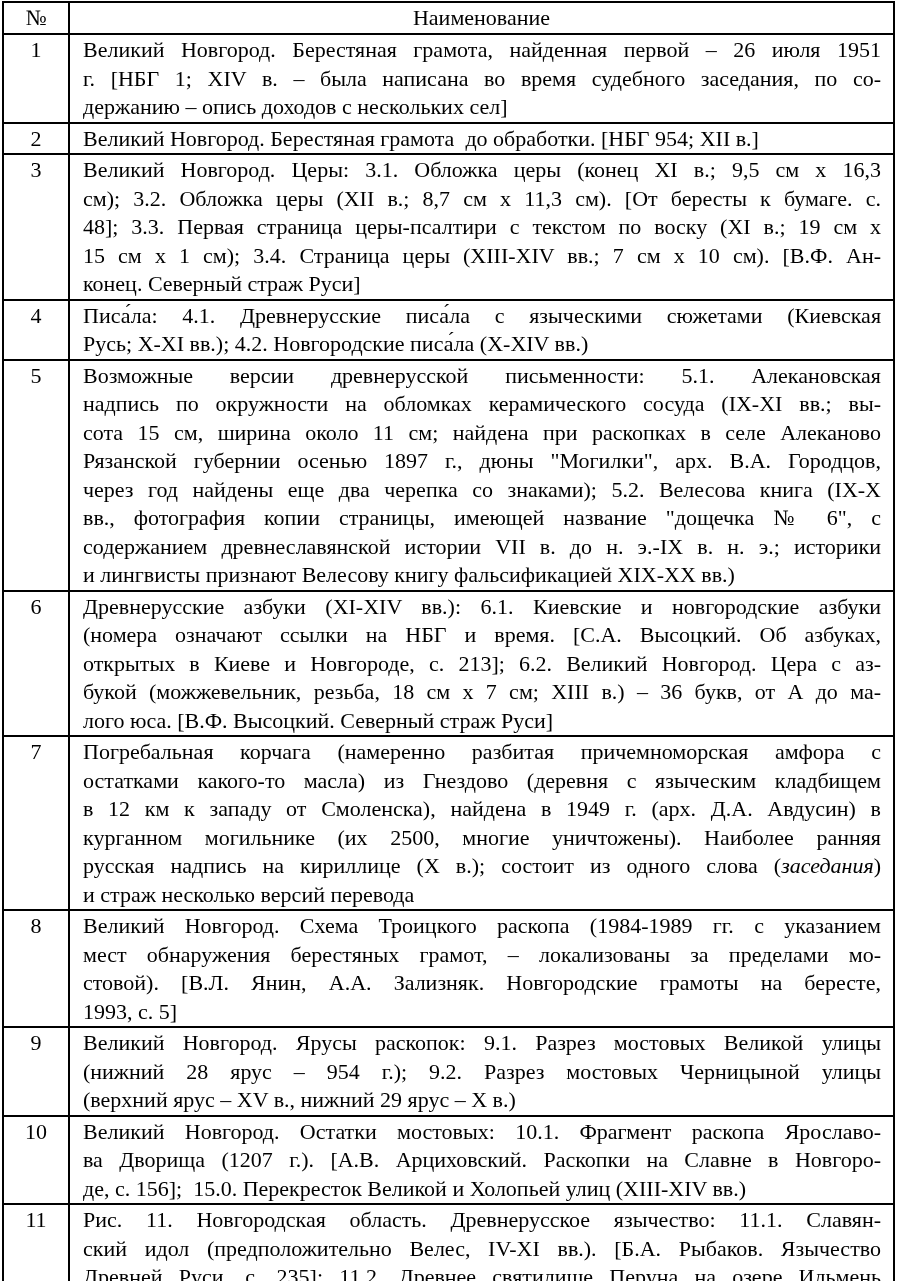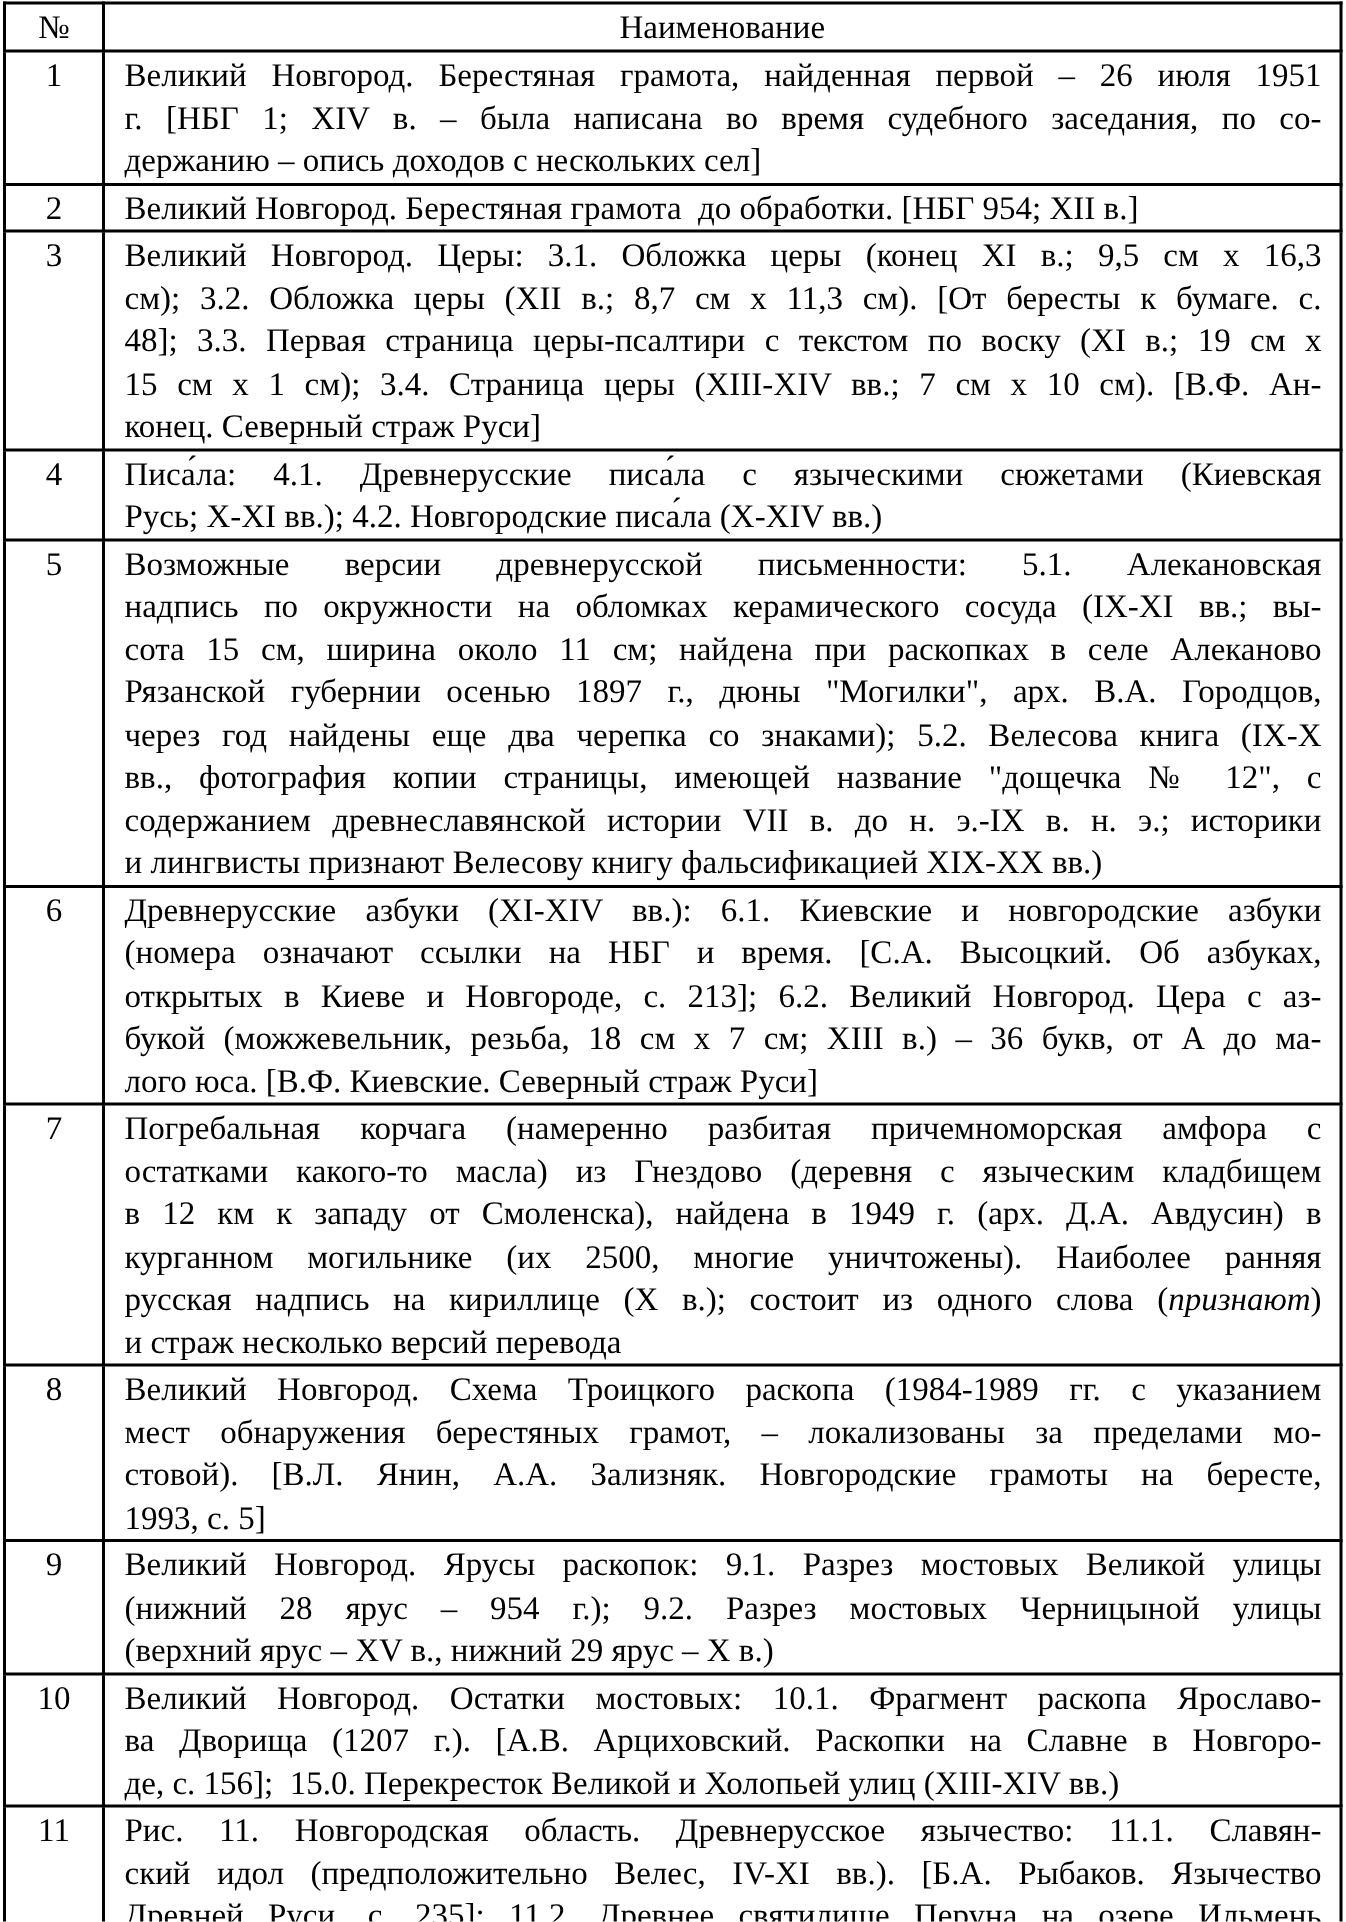--- a/index.html
+++ b/index.html
@@ -98,43 +98,43 @@
         </td>
       </tr>
       <tr>
         <td class="num">5</td>
         <td class="content">
           <div class="line">Возможные версии древнерусской письменности: 5.1. Алекановская</div>
           <div class="line">надпись по окружности на обломках керамического сосуда (IX-XI вв.; вы-</div>
           <div class="line">сота 15 см, ширина около 11 см; найдена  при раскопках в селе Алеканово</div>
           <div class="line">Рязанской губернии осенью 1897 г., дюны "Могилки", арх. В.А. Городцов,</div>
           <div class="line">через год найдены еще два черепка со знаками); 5.2. Велесова книга (IX-X</div>
-          <div class="line">вв., фотография копии страницы, имеющей название "дощечка № 12", с</div>
+          <div class="line">вв., фотография копии страницы, имеющей название "дощечка № 6", с</div>
           <div class="line">содержанием древнеславянской истории VII в. до н. э.-IX в. н. э.; историки</div>
           <div class="line last">и лингвисты признают Велесову книгу фальсификацией XIX-XX вв.)</div>
         </td>
       </tr>
       <tr>
         <td class="num">6</td>
         <td class="content">
           <div class="line">Древнерусские азбуки (XI-XIV вв.):  6.1. Киевские и новгородские азбуки</div>
           <div class="line">(номера означают ссылки на НБГ и время. [С.А. Высоцкий. Об азбуках,</div>
           <div class="line">открытых в Киеве и Новгороде, с. 213]; 6.2. Великий Новгород. Цера с аз-</div>
           <div class="line">букой (можжевельник, резьба, 18 см х 7 см; XIII в.) – 36 букв, от А до ма-</div>
-          <div class="line last">лого юса. [В.Ф. Киевские. Северный страж Руси]</div>
+          <div class="line last">лого юса. [В.Ф. Высоцкий. Северный страж Руси]</div>
         </td>
       </tr>
       <tr>
         <td class="num">7</td>
         <td class="content">
           <div class="line">Погребальная корчага (намеренно разбитая причемноморская амфора с</div>
           <div class="line">остатками какого-то масла) из Гнездово (деревня с языческим кладбищем</div>
           <div class="line">в 12 км к западу от Смоленска), найдена в 1949 г. (арх. Д.А. Авдусин) в</div>
           <div class="line">курганном могильнике (их 2500, многие уничтожены). Наиболее ранняя</div>
-          <div class="line">русская надпись на кириллице (X в.); состоит из одного слова (<i>признают</i>)</div>
+          <div class="line">русская надпись на кириллице (X в.); состоит из одного слова (<i>заседания</i>)</div>
           <div class="line last">и страж несколько версий перевода</div>
         </td>
       </tr>
       <tr>
         <td class="num">8</td>
         <td class="content">
           <div class="line">Великий Новгород. Схема Троицкого раскопа (1984-1989 гг. с указанием</div>
           <div class="line">мест обнаружения берестяных грамот, – локализованы за пределами мо-</div>
           <div class="line">стовой). [В.Л. Янин, А.А. Зализняк. Новгородские грамоты на бересте,</div>
           <div class="line last">1993, с. 5]</div>

